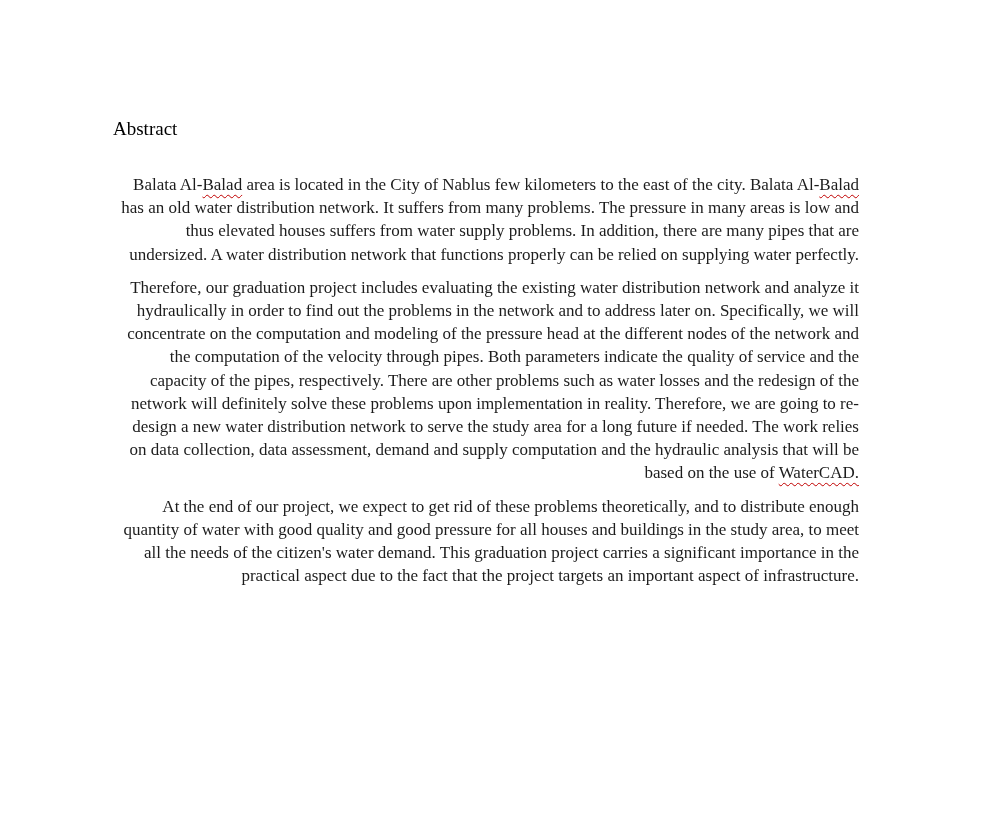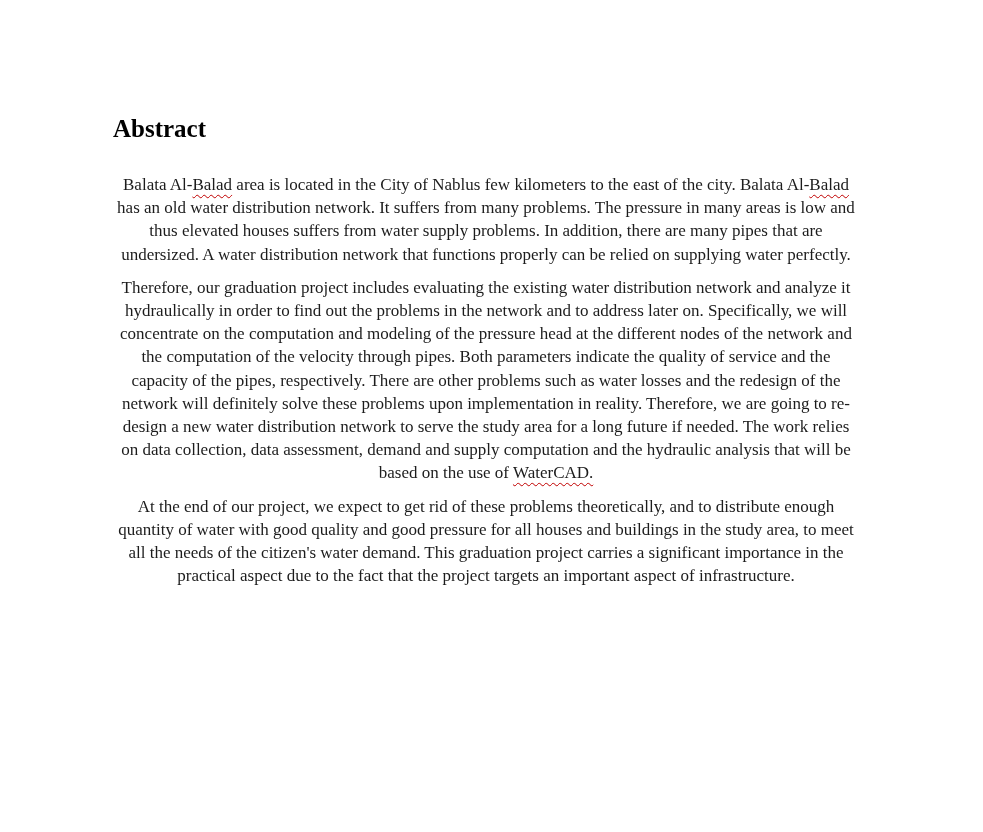--- a/index.html
+++ b/index.html
@@ -20,31 +20,31 @@
     font-family: "Liberation Serif", "DejaVu Serif", serif;
     color: #1a1a1a;
   }
   .doc-content {
     position: absolute;
     left: 113px;
     top: 112px;
     width: 746px;
   }
   .doc-heading {
-    font-size: 25px;
+    font-size: 19px;
     line-height: 33px;
-    font-weight: bold;
+    font-weight: normal;
     margin: 0 0 28px 0;
     color: #000000;
   }
   .para {
     font-size: 17px;
     line-height: 23.2px;
     margin: 0 0 10px 0;
-    text-align: center;
+    text-align: right;
     color: #1c1c1c;
   }
   .spell-error {
     text-decoration-line: underline;
     text-decoration-style: wavy;
     text-decoration-color: var(--spell-color, #c00000);
     text-decoration-thickness: 1px;
     text-underline-offset: 4px;
   }
 </style>

